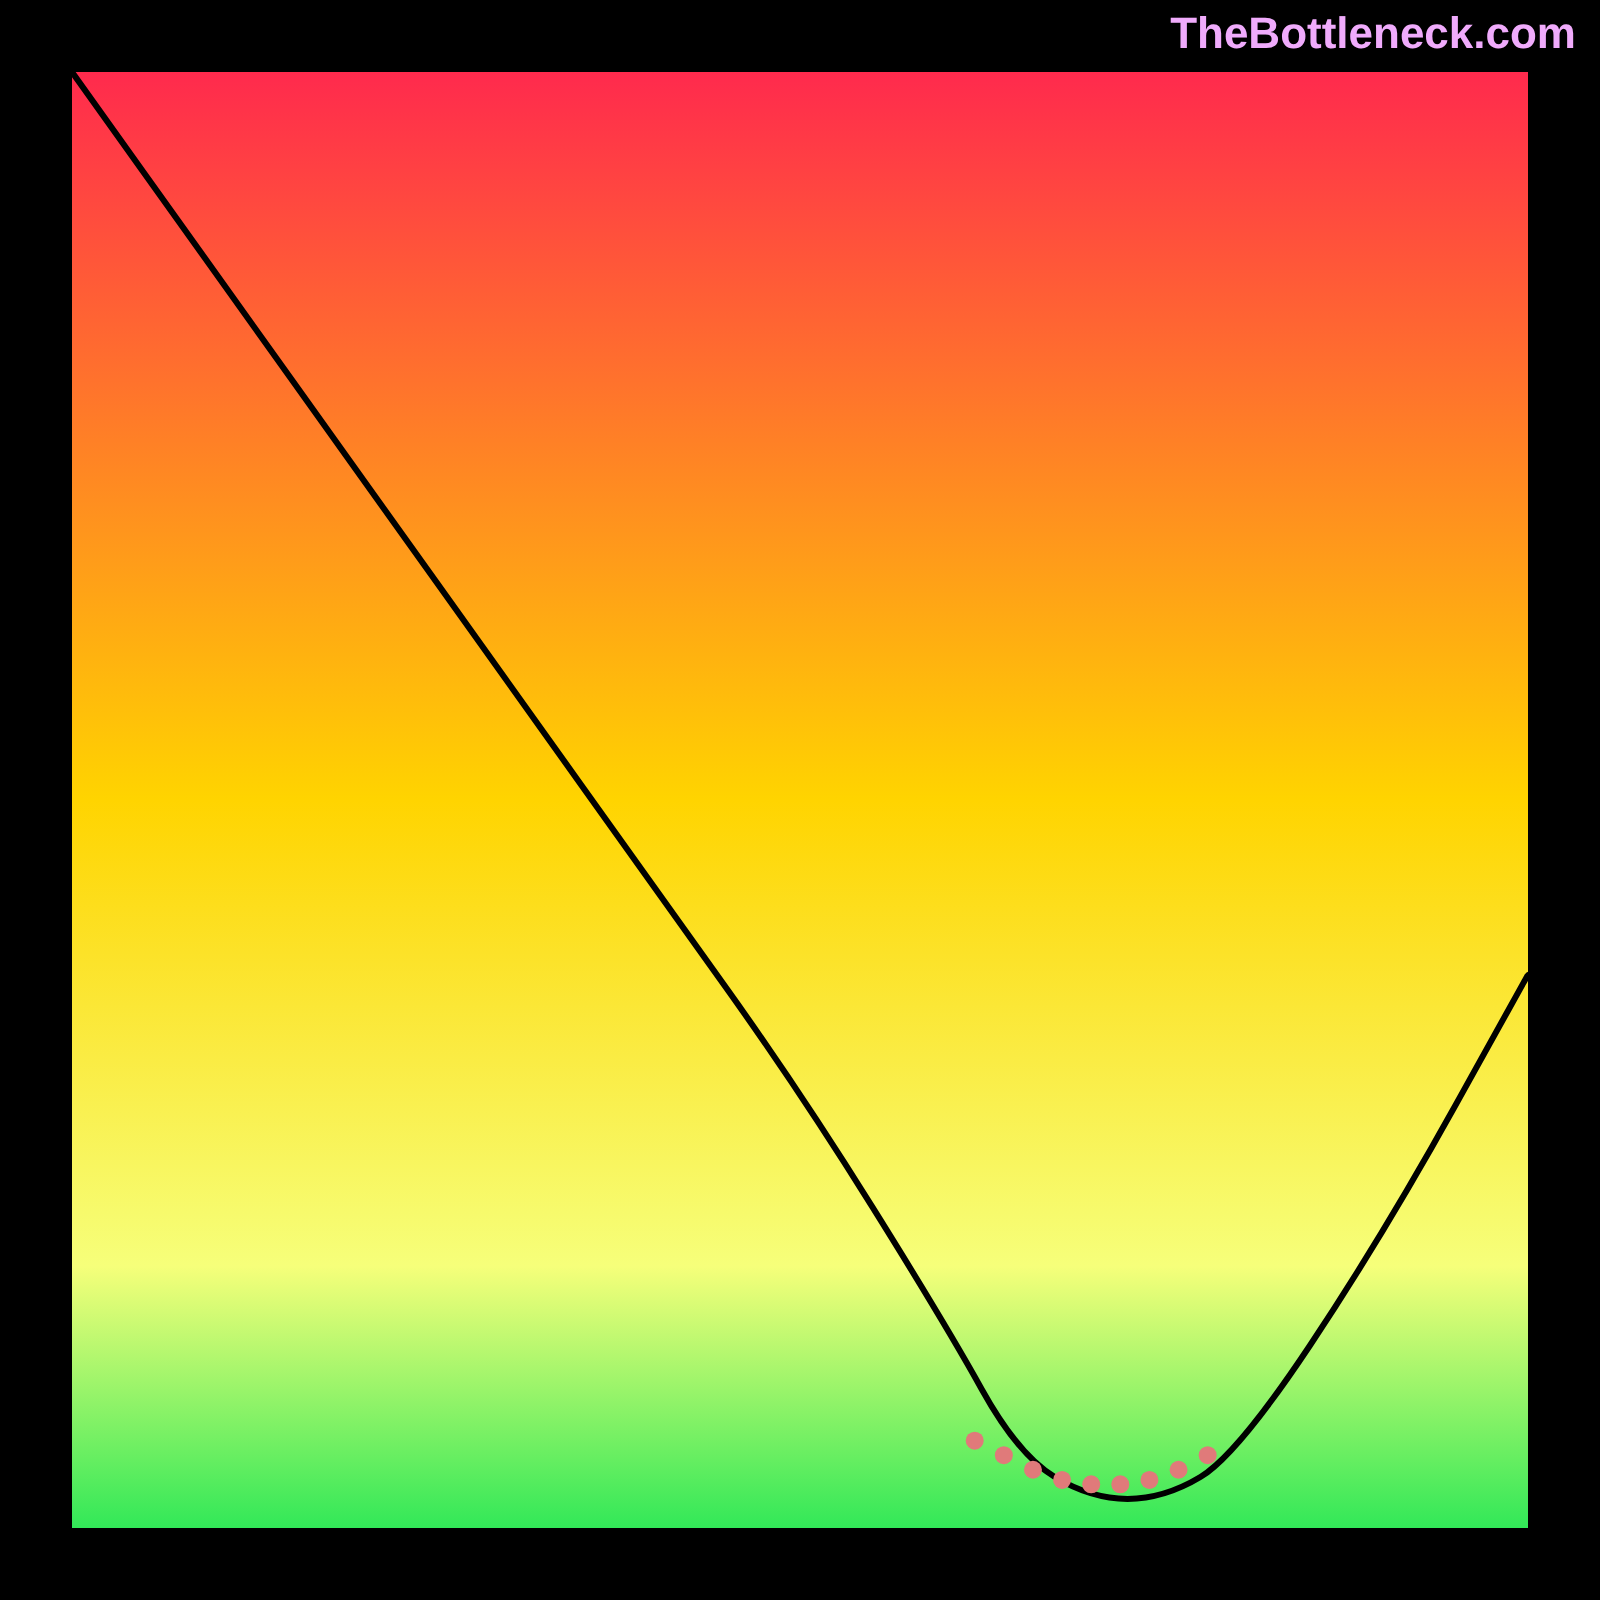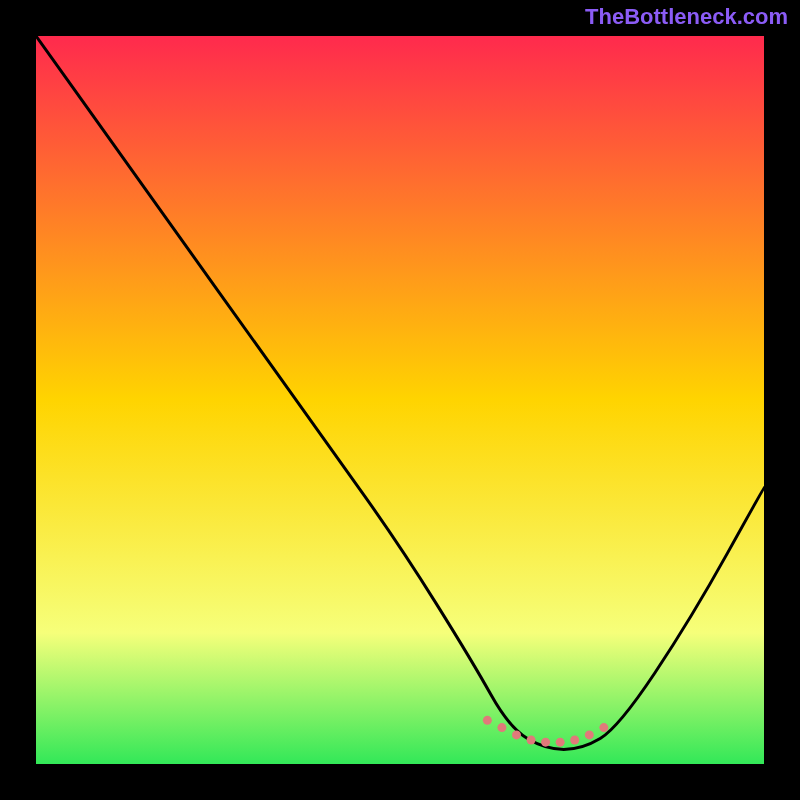--- a/index.html
+++ b/index.html
@@ -8,21 +8,21 @@
     background: #000;
     width: 800px;
     height: 800px;
     position: relative;
     font-family: Arial, Helvetica, sans-serif;
   }
   .watermark {
     position: absolute;
     top: 4px;
     right: 12px;
-    color: #8b5cf6;
+    color: #f0abfc;
     font-size: 22px;
     font-weight: bold;
     z-index: 10;
   }
   .plot-frame {
     position: absolute;
     left: 36px;
     top: 36px;
     width: 728px;
     height: 728px;

